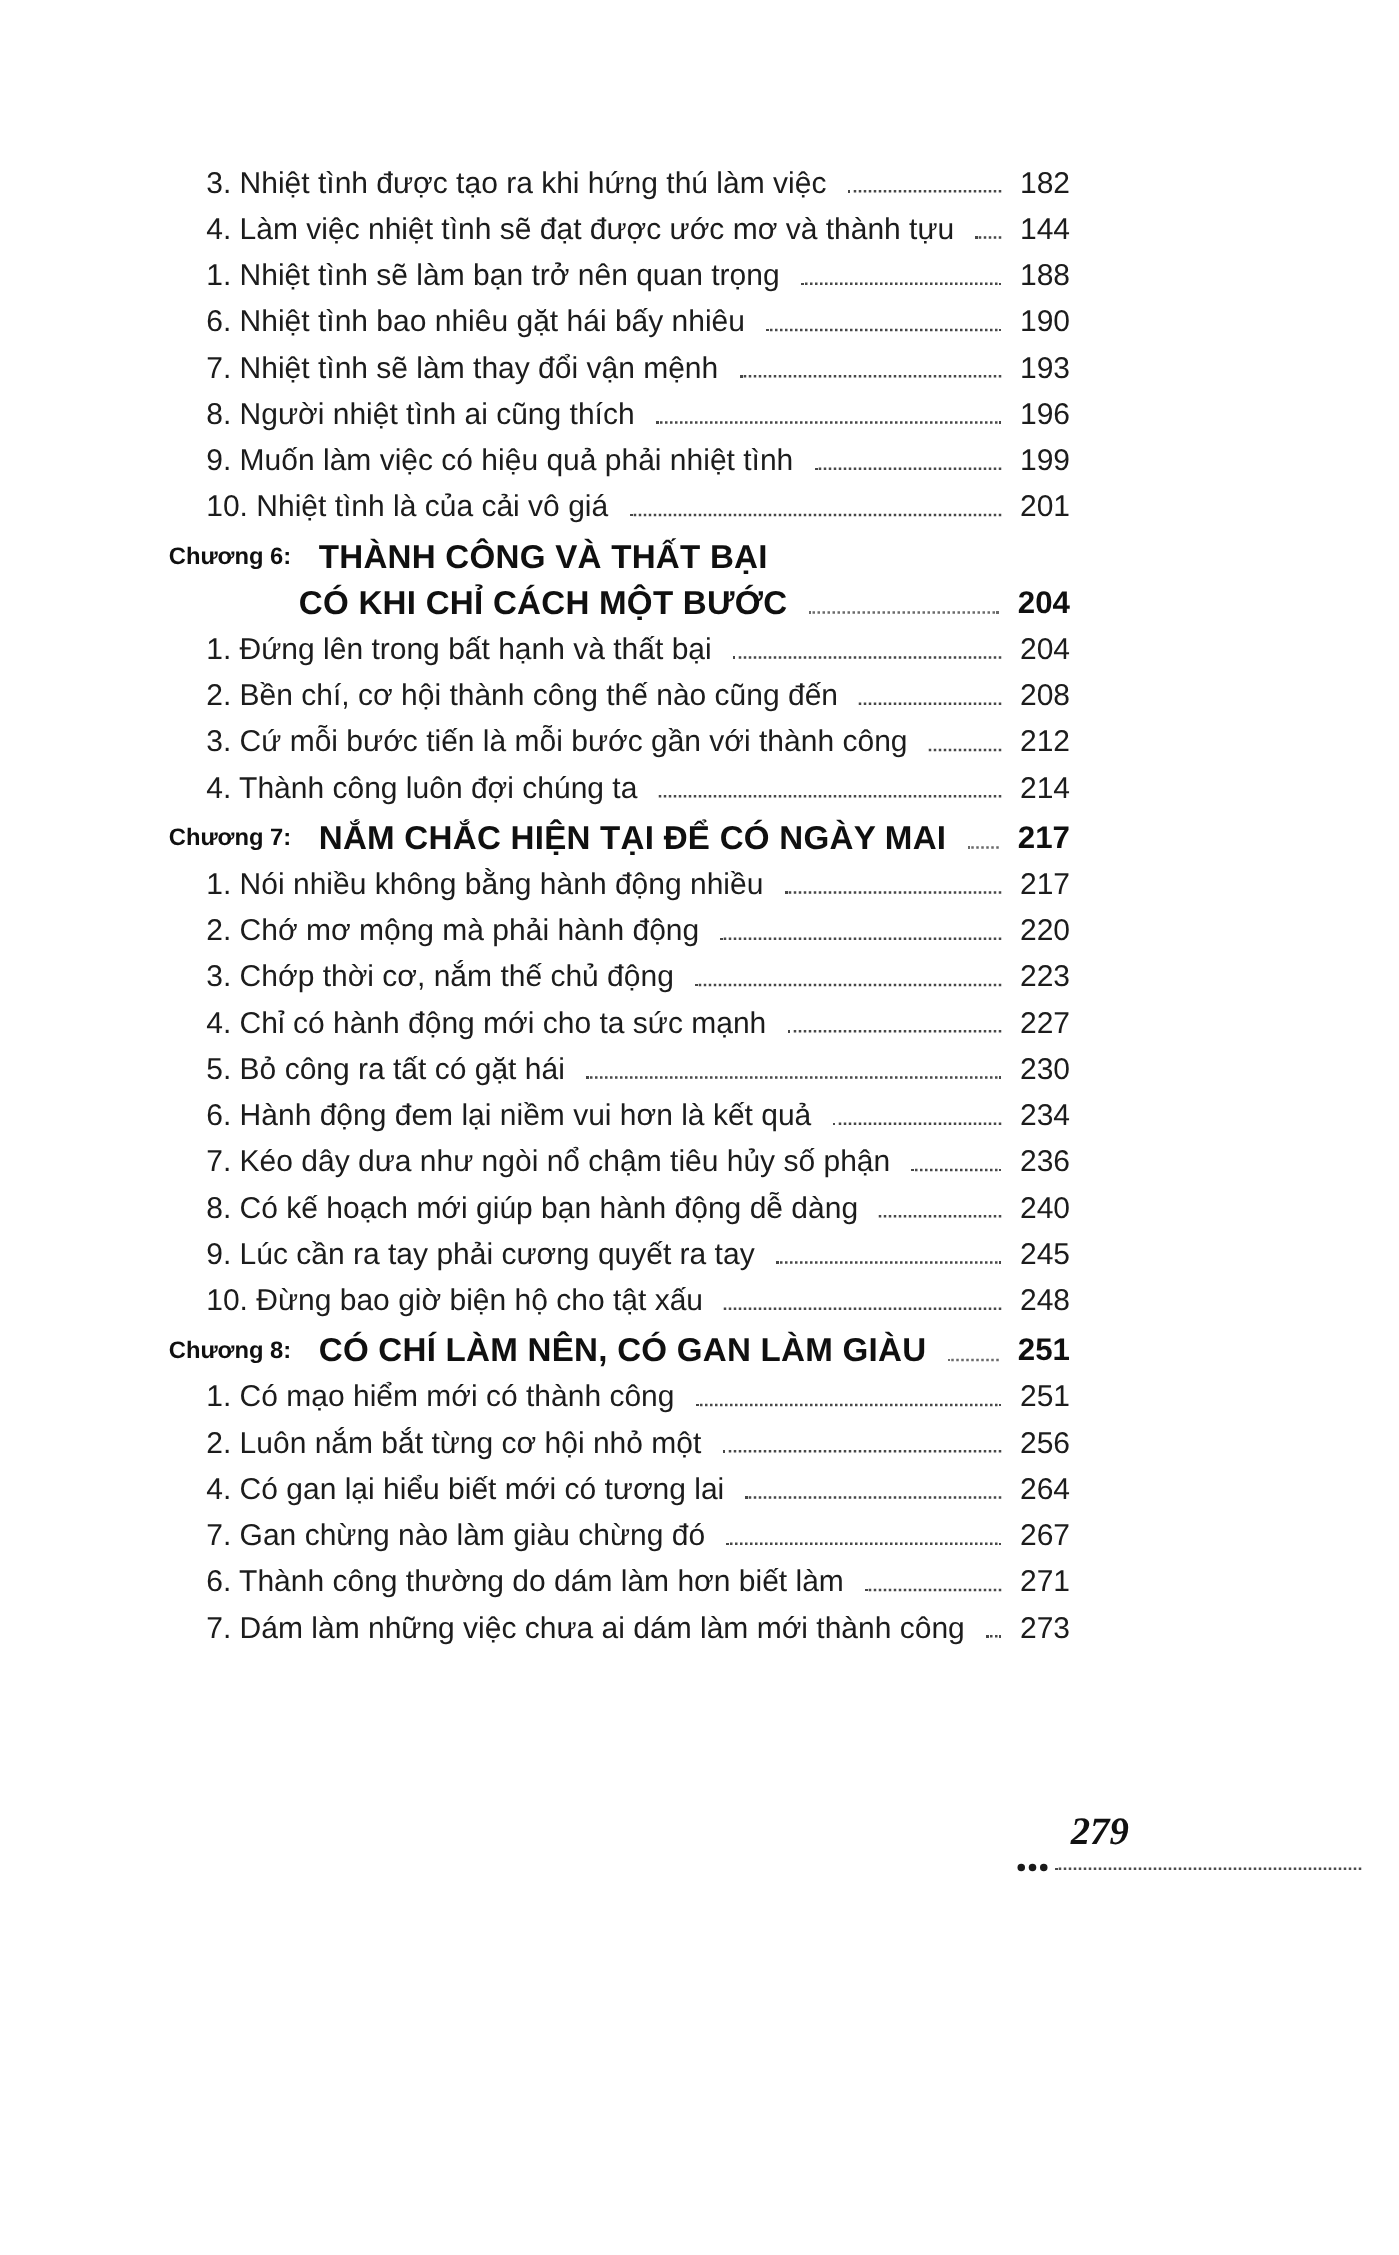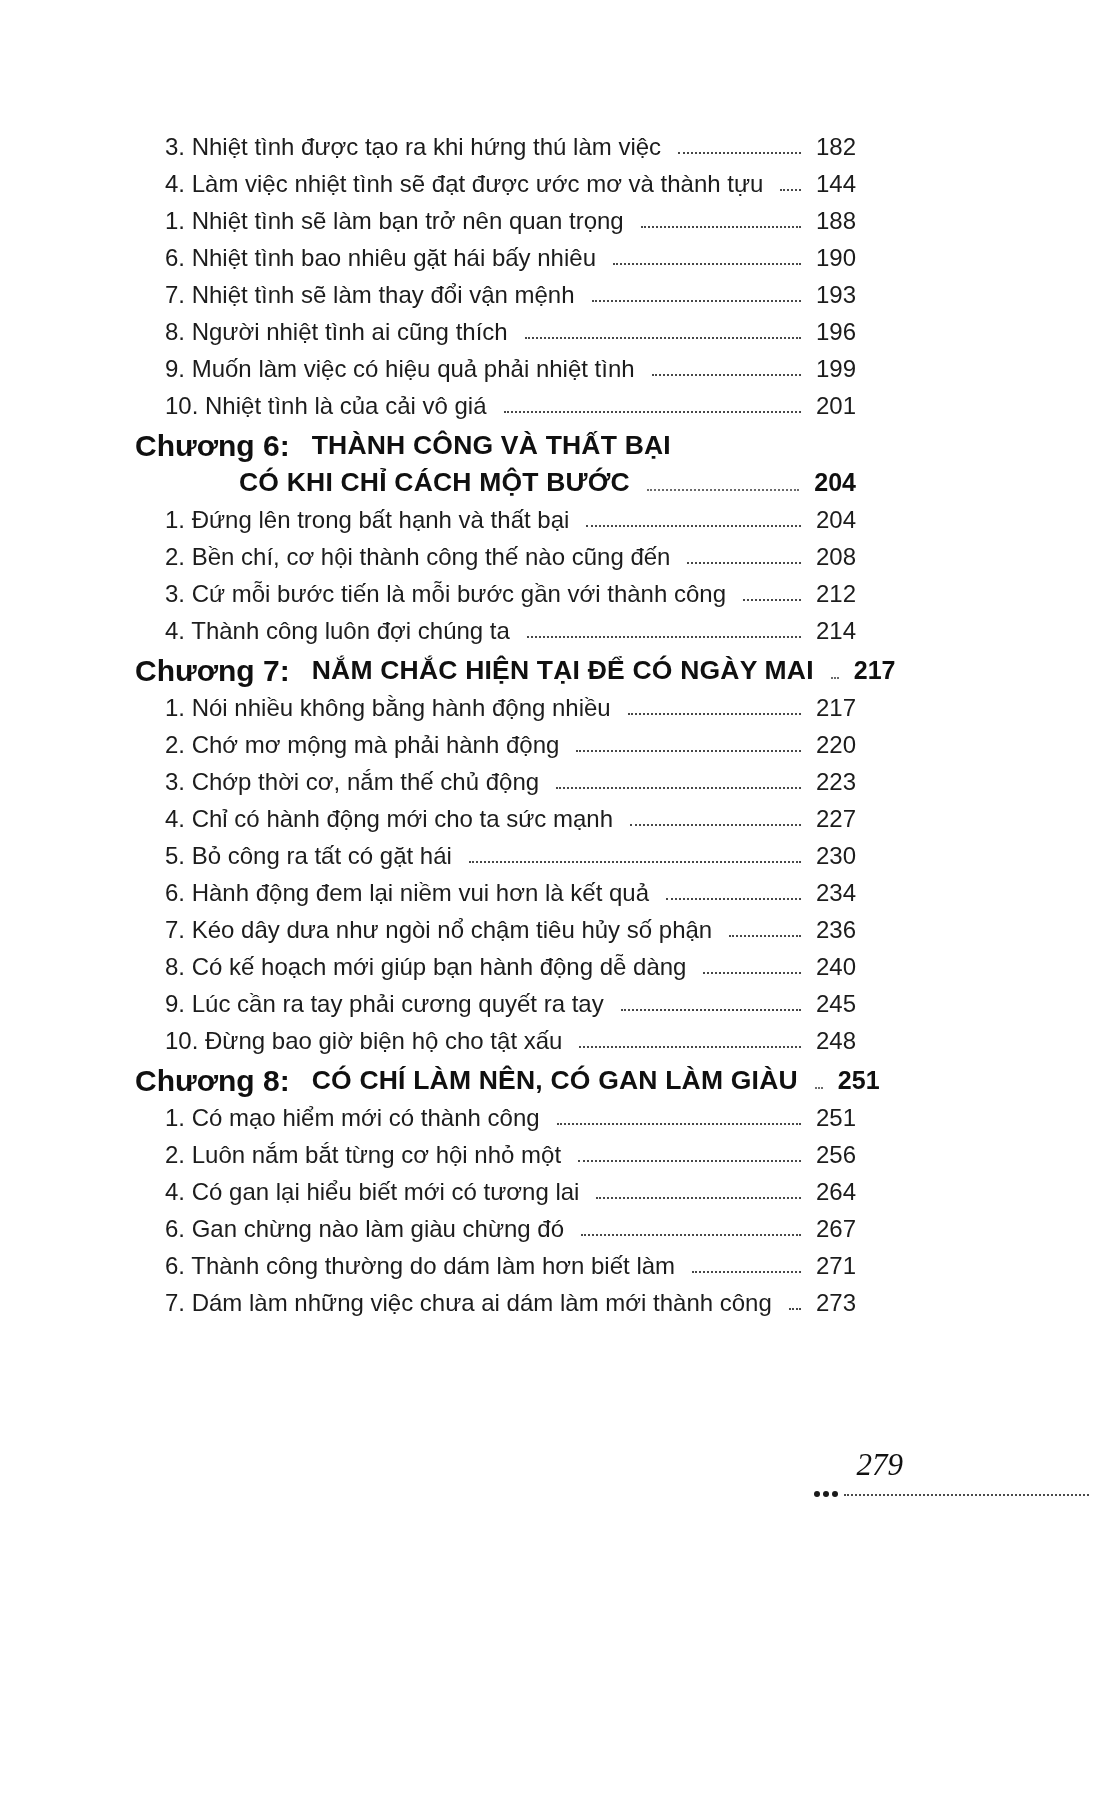--- a/index.html
+++ b/index.html
@@ -37,21 +37,21 @@
     align-self: flex-end;
     height: 0;
   }
   .toc-row.item { padding-left: 30px; }
   .toc-row.chapter {
     margin-top: 13px;
     font-weight: bold;
     color: #101010;
   }
   .toc-row.chapter .prefix {
-    font-size: 30px;
+    font-size: 19px;
     margin-right: 10px;
     white-space: nowrap;
   }
   .toc-row.chapter .title {
     font-size: 26.5px;
     letter-spacing: 0.2px;
     white-space: nowrap;
   }
   .toc-row.chapter .leader {
     border-bottom-width: 2px;
@@ -65,21 +65,21 @@
     position: absolute;
     top: 1447px;
     right: 30px;
     width: 275px;
   }
   .pagenum {
     text-align: right;
     padding-right: 186px;
     font-family: "Liberation Serif", "DejaVu Serif", serif;
     font-style: italic;
-    font-weight: normal;
+    font-weight: bold;
     font-size: 31px;
     color: #111111;
   }
   .rule {
     display: flex;
     align-items: center;
     margin-top: 7px;
     height: 8px;
   }
   .bold-dots {
@@ -244,21 +244,21 @@
         <span class="lbl">2. Luôn nắm bắt từng cơ hội nhỏ một</span>
         <span class="leader"></span>
         <span class="pg">256</span>
       </div>
       <div class="toc-row item">
         <span class="lbl">4. Có gan lại hiểu biết mới có tương lai</span>
         <span class="leader"></span>
         <span class="pg">264</span>
       </div>
       <div class="toc-row item">
-        <span class="lbl">6. Gan chừng nào làm giàu chừng đó</span>
+        <span class="lbl">7. Gan chừng nào làm giàu chừng đó</span>
         <span class="leader"></span>
         <span class="pg">267</span>
       </div>
       <div class="toc-row item">
         <span class="lbl">6. Thành công thường do dám làm hơn biết làm</span>
         <span class="leader"></span>
         <span class="pg">271</span>
       </div>
       <div class="toc-row item">
         <span class="lbl">7. Dám làm những việc chưa ai dám làm mới thành công</span>

